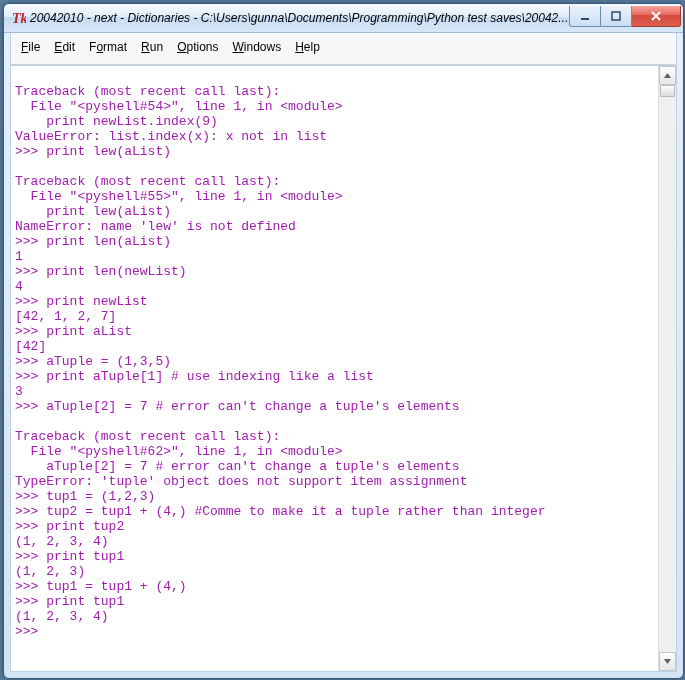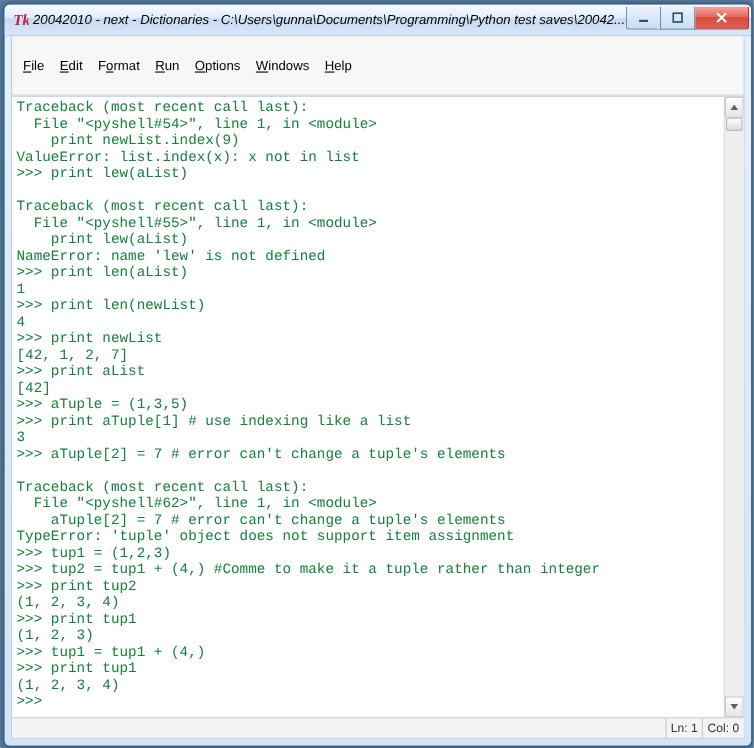--- a/index.html
+++ b/index.html
@@ -85,22 +85,21 @@
     border-bottom-right-radius: 3px;
     color:#fff;
   }
   .wbtn svg { display:block; }
   
   .menubar {
     height: 21px;
     background: #f7f7f7;
     border-bottom: 1px solid #d0d0d0;
     display: flex;
-    align-items: center;
-    padding: 16px 4px;
+    padding: 5px 4px;
     gap: 2px;
     margin: 0 6px;
     border-left: 1px solid #bcd0e5;
     border-right: 1px solid #bcd0e5;
   }
   .menu-item {
     padding: 2px 6px;
     color: #000;
     cursor: default;
   }
@@ -115,27 +114,27 @@
     flex-direction: column;
     overflow: hidden;
   }
   .editor-wrap {
     flex: 1;
     display: flex;
     overflow: hidden;
   }
   .editor {
     flex: 1;
-    padding: 2px 4px;
+    padding: 18px 4px;
     font-family: "Courier New", monospace;
     font-size: 13px;
     line-height: 15px;
     white-space: pre;
     overflow: hidden;
-    color: #15803d;
+    color: #a21caf;
   }
   
   .vscroll {
     width: 17px;
     background: #f0f0f0;
     border-left: 1px solid #dcdcdc;
     display: flex;
     flex-direction: column;
   }
   .sbtn {
@@ -272,20 +271,15 @@
         <div class="strack">
           <div class="sthumb"></div>
         </div>
         <div class="sbtn">
           <svg width="9" height="9">
               <path d="M4.5 7 L8 2 L1 2 Z" fill="#606060"></path>
             </svg>
         </div>
       </div>
     </div>
-    <div class="statusbar">
-      <div class="status-spacer"></div>
-      <div class="status-cell">Ln: 1</div>
-      <div class="status-cell">Col: 0</div>
-    </div>
   </div>
 
 </div>
 
 </body></html>

